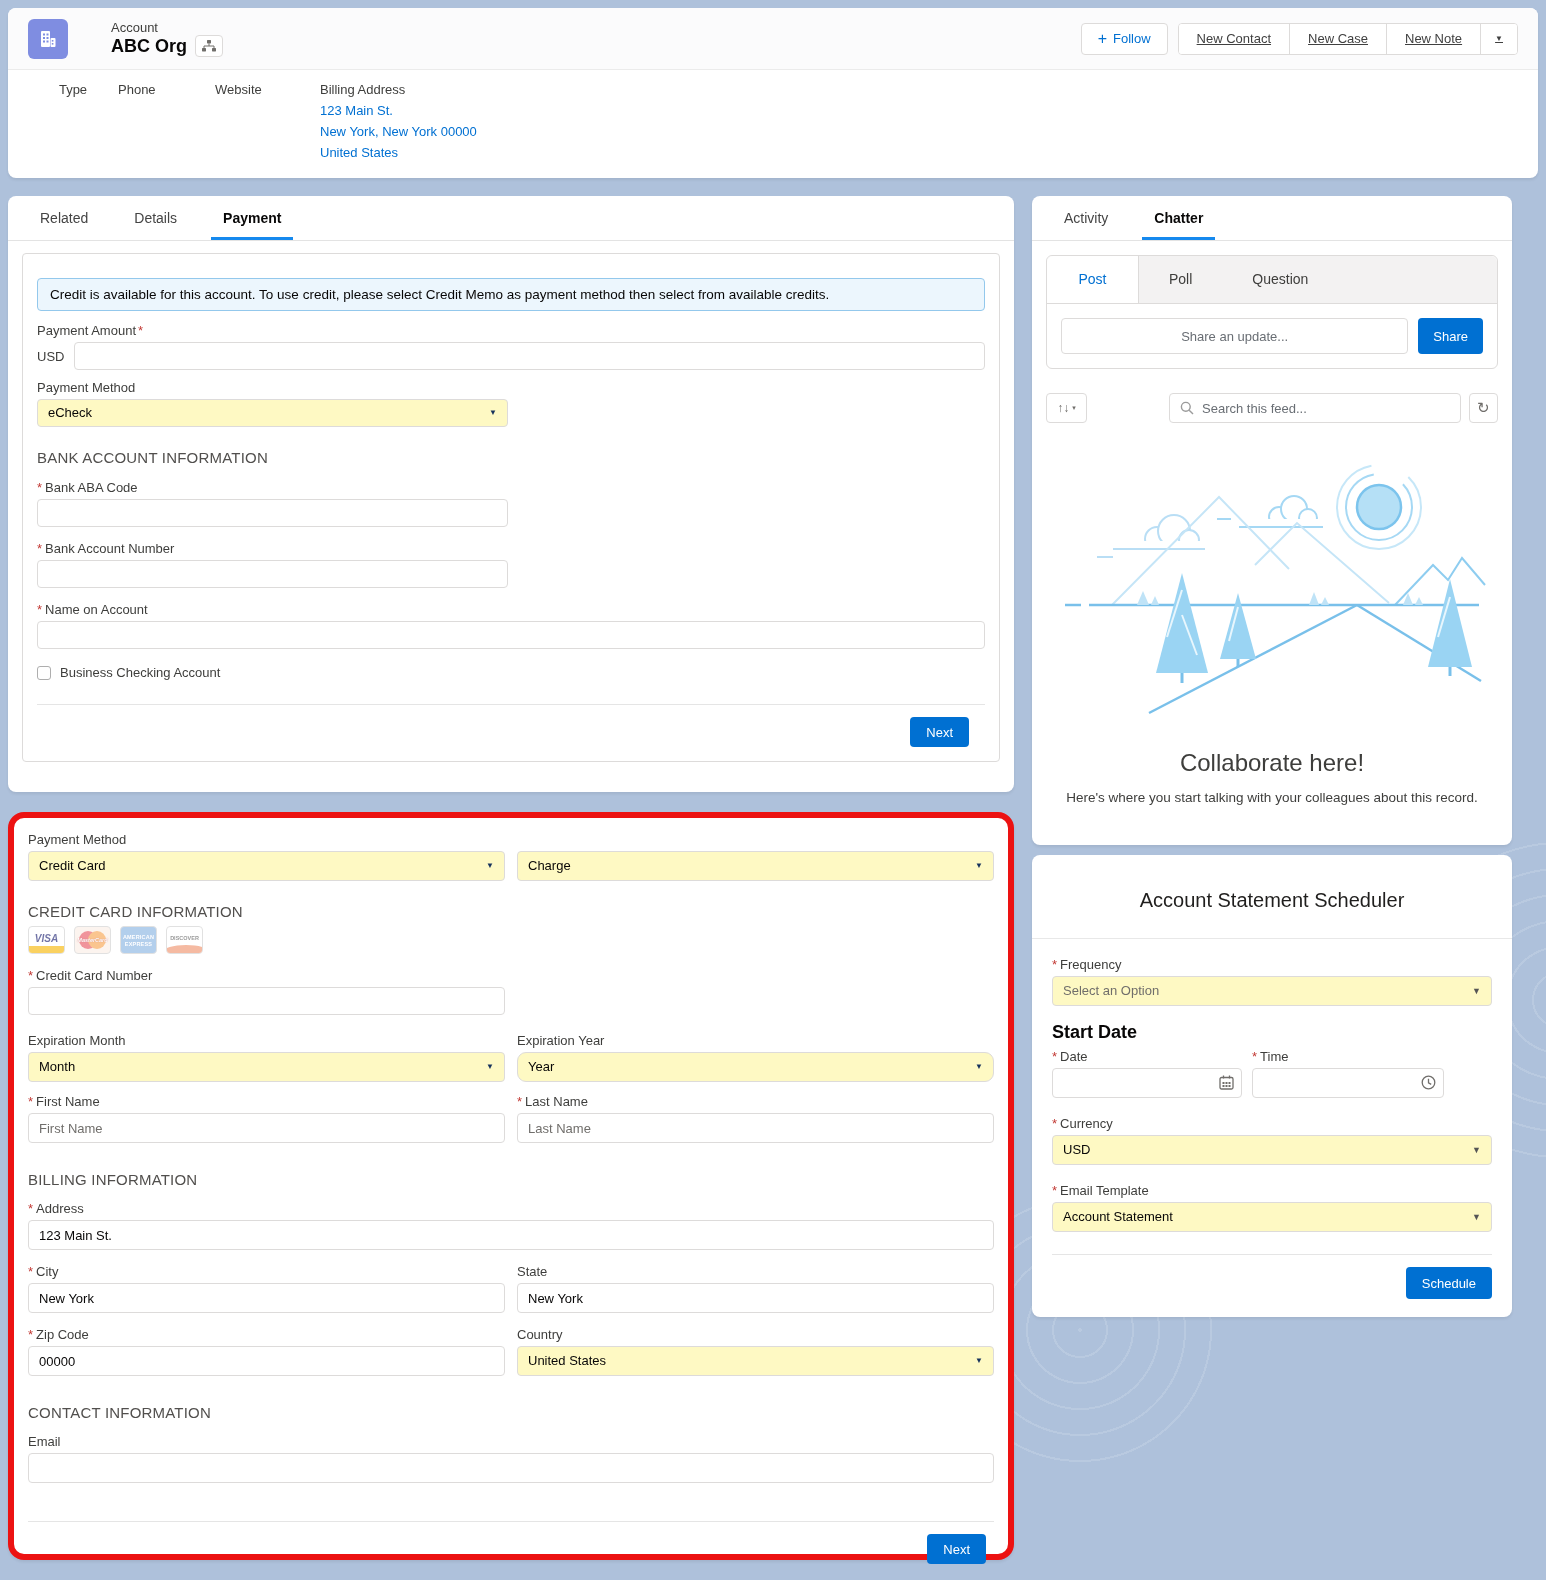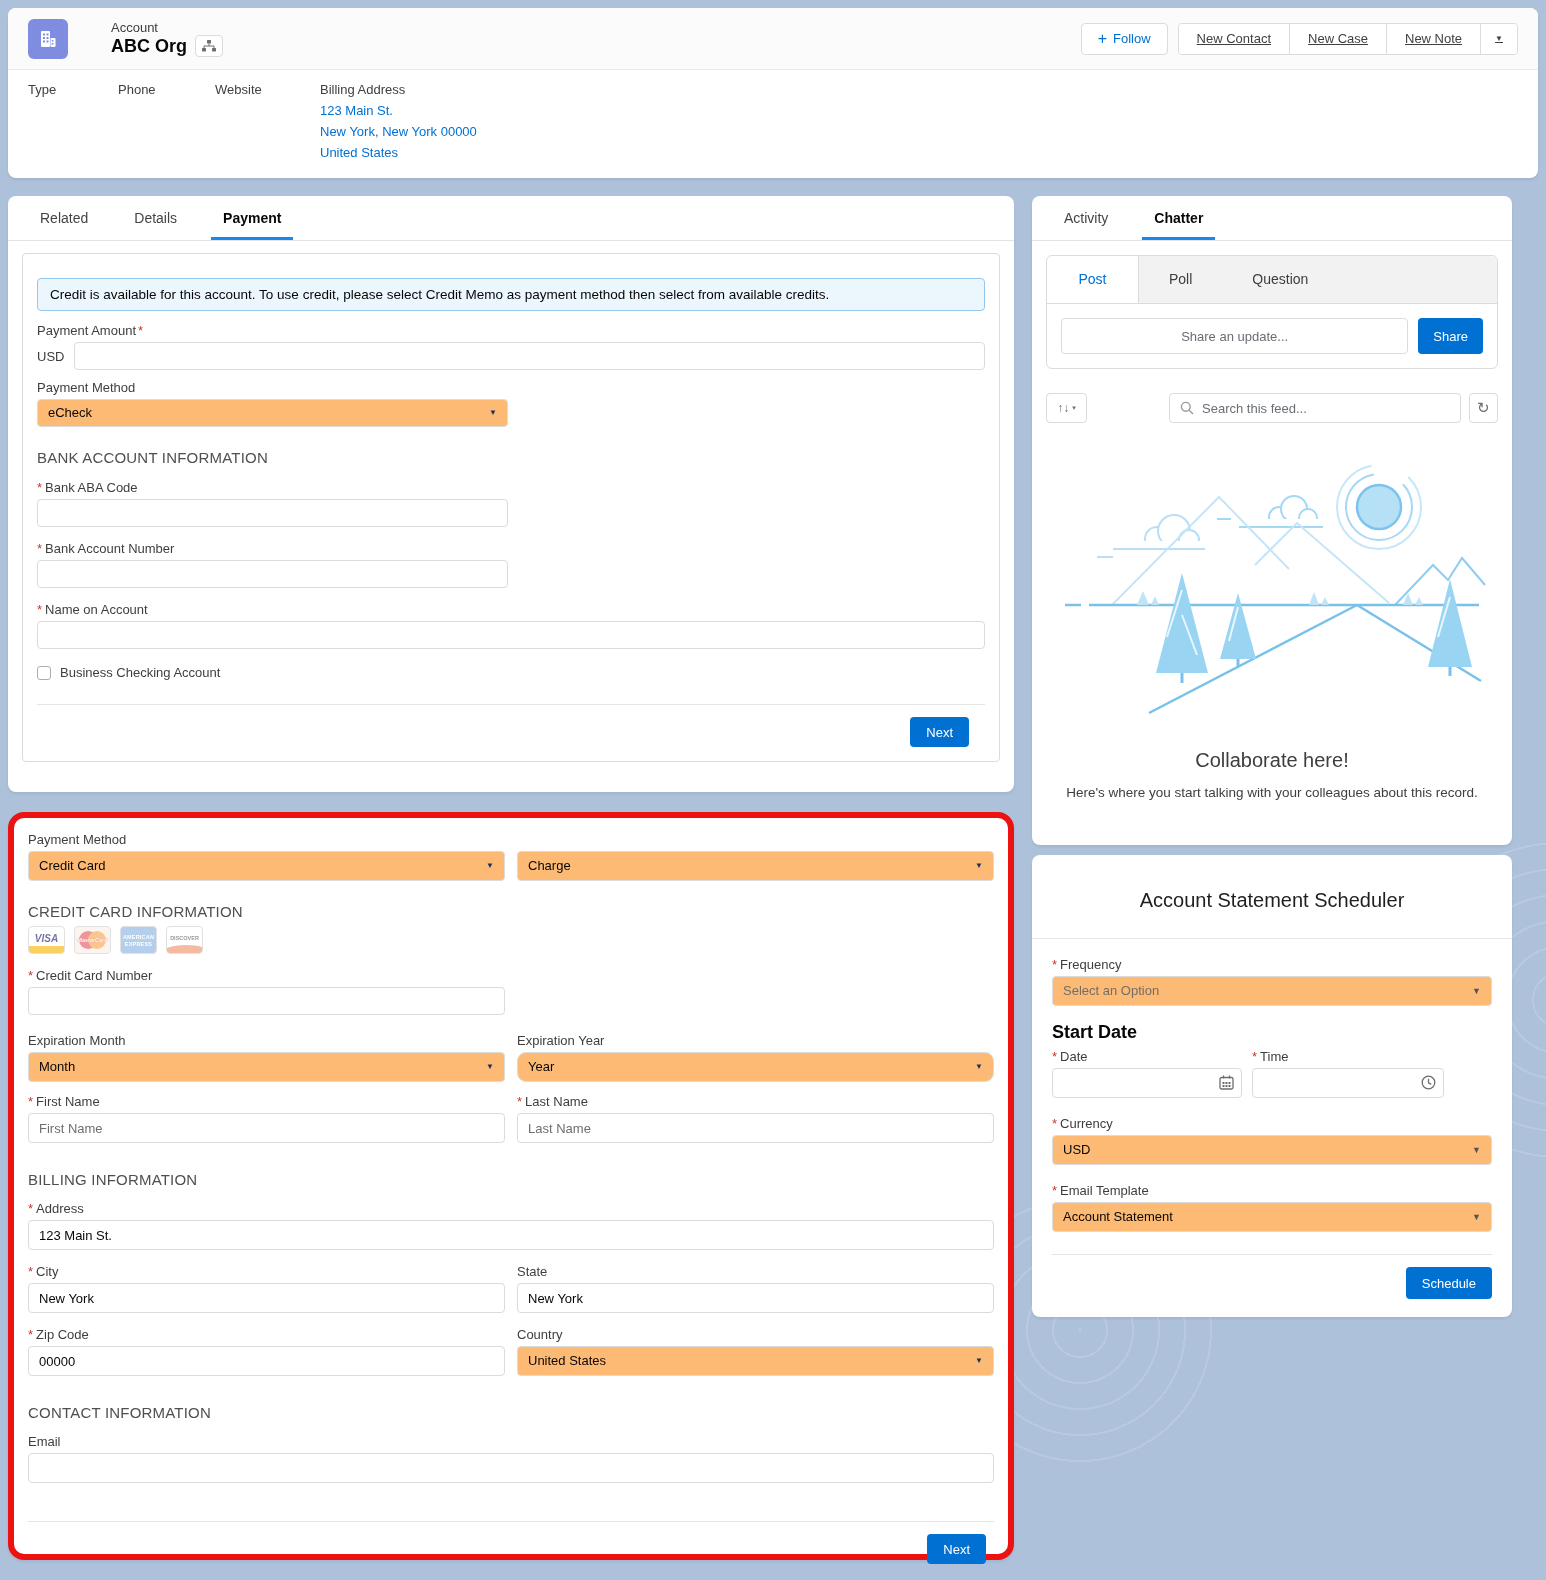--- a/index.html
+++ b/index.html
@@ -33,21 +33,21 @@
   .btn-white { height:32px; background:#fff; border:1px solid #dddbda; border-radius:4px;
     color:#0070d2; font-size:13px; padding:0 16px; display:flex; align-items:center; gap:6px; cursor:pointer; }
   .btn-group { display:flex; height:32px; border:1px solid #dddbda; border-radius:4px; overflow:hidden; background:#fff; }
   .btn-seg { padding:0 18px; display:flex; align-items:center; color:#404040; font-size:13px;
     border-left:1px solid #dddbda; cursor:pointer; background:#fff;text-decoration:underline; }
   .btn-seg:first-child { border-left:none; }
   .btn-seg.caret-seg { padding:0 14px; font-size:8px; }
   .plus-glyph { font-size:16px; line-height:1; }
   .header-fields { display:flex; padding:12px 20px; }
   .hf-label { font-size:13px; color:#3e3e3c; margin-bottom:3px; }
-  .hf-col1 { width:90px; } .hf-col2 { width:97px; } .hf-col3 { width:105px; }
+  .hf-col1 { width:90px;text-align:center; } .hf-col2 { width:97px; } .hf-col3 { width:105px; }
   .addr-line { color:#0070d2; font-size:13px; line-height:21px; cursor:pointer; }
 
   
   .tabs-row { height:45px; border-bottom:1px solid #e3e3e3; display:flex; padding-left:20px; }
   .tab { padding:0 12px; margin-right:22px; font-size:14px; color:#444; line-height:44px;
     cursor:pointer; border-bottom:3px solid transparent; }
   .tab.active { font-weight:700; color:#080707; border-bottom-color:#1589ee; }
 
   
   #payment-card { left:8px; top:196px; width:1006px; height:596px; }
@@ -56,21 +56,21 @@
     padding:8px 12px; font-size:13.5px; color:#080707; }
   .fld-label { font-size:13px; color:#3e3e3c; margin-bottom:4px; display:block; }
   .req::before { content:"*"; color:#c23934; margin-right:3px; }
   .req-after::after { content:"*"; color:#c23934; margin-left:2px; }
   .txt-input { width:100%; height:28px; border:1px solid #dddbda; border-radius:4px;
     padding:0 10px; font-size:13px; color:#080707; font-family:"Liberation Sans",sans-serif; background:#fff; }
   .txt-input::placeholder { color:#706e6b; }
   .amount-row { display:flex; align-items:center; gap:10px; margin-top:2px; }
   .currency-prefix { font-size:13px; color:#3e3e3c; }
   .select { position:relative; height:28px; border:1px solid #dddbda; border-radius:4px;
-    line-height:26px; padding:0 28px 0 10px; font-size:13px; color:#080707; background:#fdba74; cursor:pointer; }
+    line-height:26px; padding:0 28px 0 10px; font-size:13px; color:#080707; background:#fef9c3; cursor:pointer; }
   .select .caret { position:absolute; right:10px; top:0; font-size:8px; color:#16325c; }
   .select.gray-caret .caret { color:#555; font-size:9px; }
   .select .ph { color:#706e6b; }
   .half { width:471px; }
   .section-hdr { font-size:15px; color:#514f4d; letter-spacing:.2px; margin-top:22px; }
   .mt12 { margin-top:12px; } .mt14 { margin-top:14px; } .mt10 { margin-top:10px; }
   .checkbox-row { display:flex; align-items:center; gap:9px; margin-top:16px; cursor:pointer; }
   .checkbox { width:14px; height:14px; border:1px solid #aeaeae; border-radius:3px; background:#fff; }
   .cb-label { font-size:13px; color:#3e3e3c; }
   .divider { border-top:1px solid #e5e5e5; margin-top:24px; }
@@ -119,21 +119,21 @@
     display:flex; align-items:center; justify-content:center; color:#706e6b; cursor:pointer; }
   .sort-btn { width:42px; gap:3px; font-size:12px; }
   .sort-caret { font-size:7px; }
   .feed-search { margin-left:82px; width:298px; height:30px; border:1px solid #dddbda; border-radius:4px;
     display:flex; align-items:center; padding:0 10px; gap:8px; }
   .feed-search input { border:none; outline:none; flex:1; font-size:13px;
     font-family:"Liberation Sans",sans-serif; color:#080707; }
   .feed-search input::placeholder { color:#696e74; }
   .refresh-btn { width:30px; margin-left:8px; font-size:15px; }
   .illus-wrap { height:290px; margin-top:22px; display:flex; justify-content:center; }
-  .empty-title { margin-top:14px; text-align:center; font-size:20px; color:#3e3e3c; }
+  .empty-title { margin-top:14px; text-align:center; font-size:24px; color:#3e3e3c; }
   .empty-text { margin-top:13px; text-align:center; font-size:13.5px; color:#3e3e3c; }
 
   
   #scheduler-card { left:1032px; top:855px; width:480px; height:462px; }
   .sched-title { padding-top:34px; text-align:center; font-size:20px; color:#201f1e; }
   .sched-divider { border-top:1px solid #e8e8e8; margin-top:26px; }
   .sched-body { padding:18px 20px 0; }
   .bold-label { font-size:18px; font-weight:700; color:#080707; margin-top:16px; }
   .dt-grid { display:grid; grid-template-columns:190px 192px; column-gap:10px; margin-top:6px; }
   .icon-input { position:relative; }

